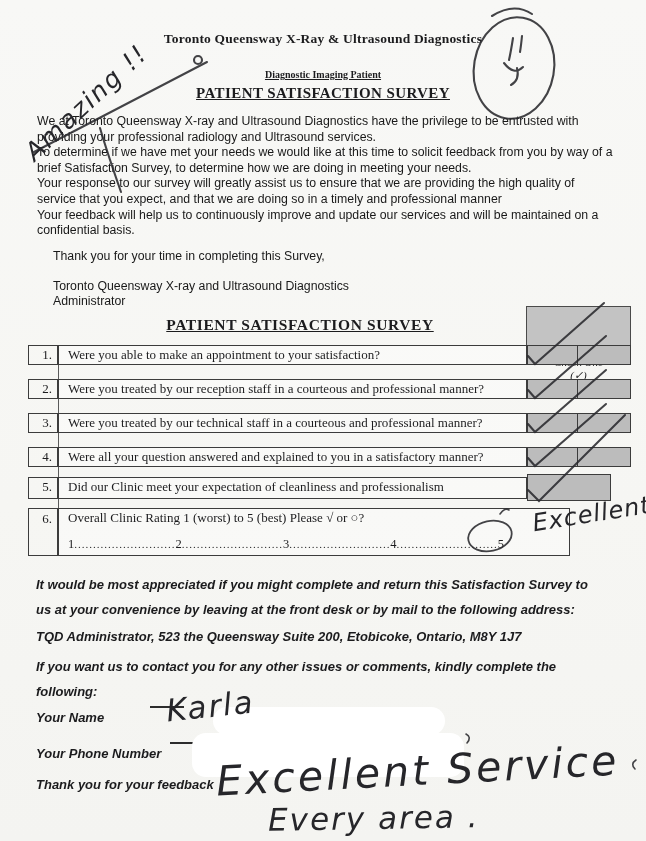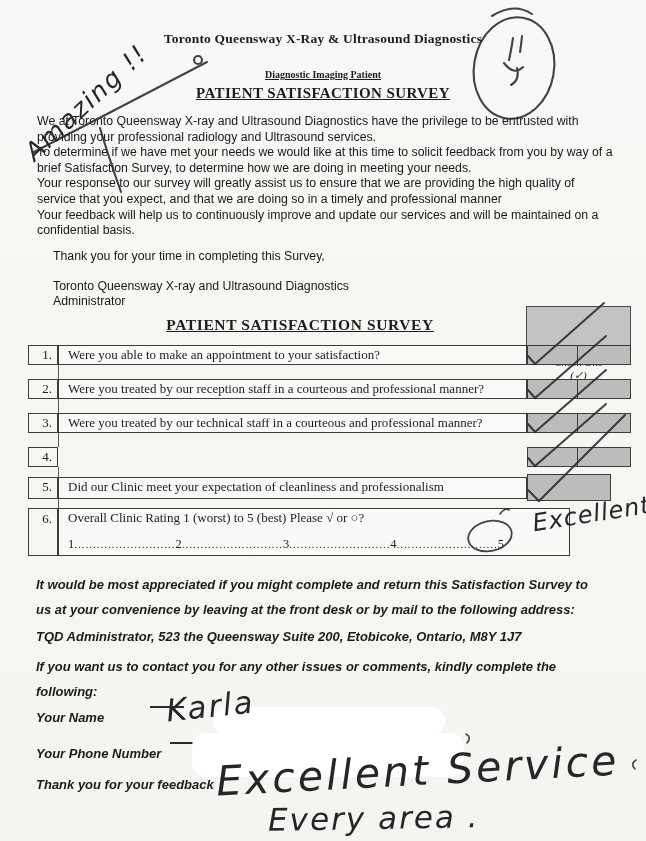--- a/index.html
+++ b/index.html
@@ -121,20 +121,21 @@
     <div class="no-cell"></div>
   </div>
   <div class="qrow r3">
     <div class="qnum">3.</div>
     <div class="qtext">Were you treated by our technical staff in a courteous and professional manner?</div>
     <div class="yes-cell"></div>
     <div class="no-cell"></div>
   </div>
   <div class="qrow r4">
     <div class="qnum">4.</div>
+    <div class="qtext">Were all your question answered and explained to you in a satisfactory manner?</div>
     <div class="yes-cell"></div>
     <div class="no-cell"></div>
   </div>
   <div class="qrow r5">
     <div class="qnum">5.</div>
     <div class="qtext">Did our Clinic meet your expectation of cleanliness and professionalism</div>
     <div class="yes-cell"></div>
   </div>
 
   <div class="vjoin v1"></div>

